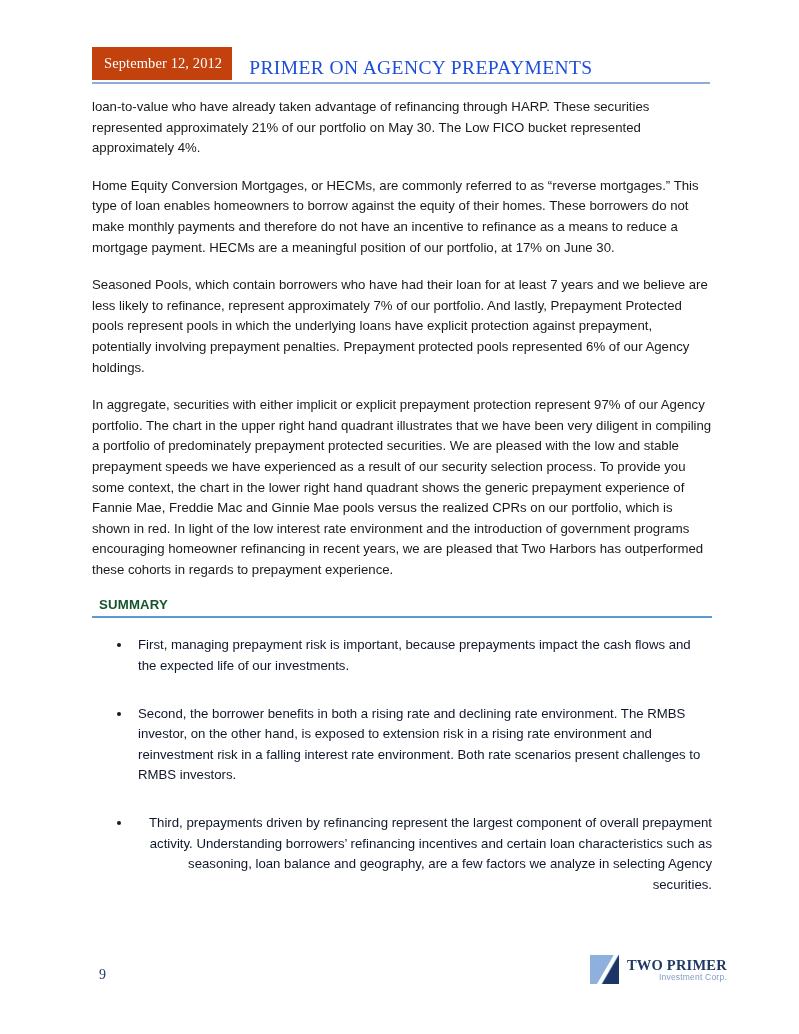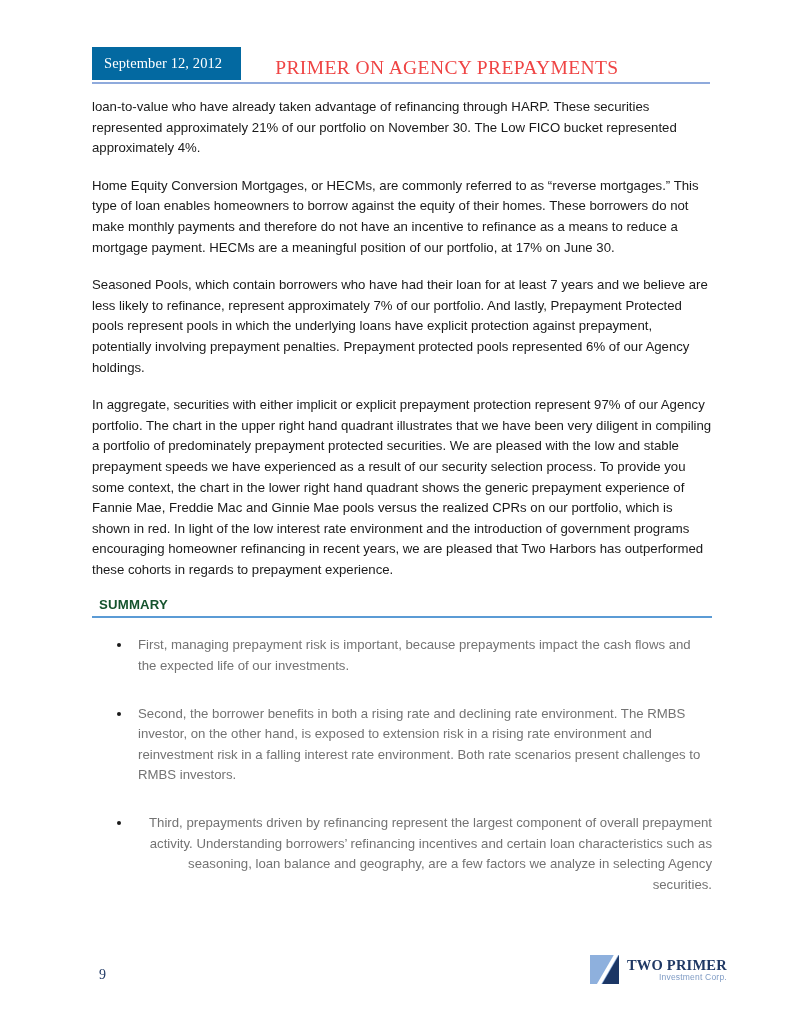--- a/index.html
+++ b/index.html
@@ -23,39 +23,39 @@
     top: 47px;
     width: 618px;
     height: 40px;
   }
   .header-row {
     display: flex;
     align-items: flex-end;
     height: 33px;
   }
   .date-badge {
-    background: #0369a1;
+    background: #c2410c;
     color: #ffffff;
     font-family: "Liberation Serif", serif;
     font-size: 14.5px;
     line-height: 1;
-    padding: 9px 19px 9px 12px;
+    padding: 9px 10px 9px 12px;
     white-space: nowrap;
     letter-spacing: 0.1px;
     box-sizing: border-box;
     height: 33px;
     display: flex;
     align-items: center;
   }
   .doc-title {
     font-family: "Liberation Serif", serif;
     font-size: 19.5px;
-    color: #ef4444;
+    color: #1d4ed8;
     letter-spacing: 0.4px;
-    padding-left: 34px;
+    padding-left: 17px;
     padding-bottom: 1px;
     white-space: nowrap;
   }
   .header-rule {
     position: absolute;
     left: 0;
     top: 35px;
     width: 618px;
     height: 2px;
     background: #8faadc;
@@ -101,21 +101,21 @@
     list-style: none;
     margin: 16px 0 0 0;
     padding: 0;
   }
   ul.bullets > li {
     position: relative;
     margin: 0 0 27px 0;
     padding-left: 46px;
     font-size: 13.2px;
     line-height: 20.6px;
-    color: #737373;
+    color: #0f172a;
     width: 574px;
   }
   ul.bullets > li:last-child { margin-bottom: 0; text-align: right; }
   .bullet-dot {
     position: absolute;
     left: 25px;
     top: 8px;
     width: 4px;
     height: 4px;
     border-radius: 50%;
@@ -191,21 +191,21 @@
   <div class="header">
     <div class="header-row">
       <div class="date-badge">September 12, 2012</div>
       <div class="doc-title">PRIMER ON AGENCY PREPAYMENTS</div>
     </div>
     <div class="header-rule"></div>
   </div>
 
   <div class="body-area">
 
-    <p class="para">loan-to-value who have already taken advantage of refinancing through HARP.  These securities represented approximately 21% of our portfolio on November 30.  The Low FICO bucket represented approximately 4%.</p>
+    <p class="para">loan-to-value who have already taken advantage of refinancing through HARP.  These securities represented approximately 21% of our portfolio on May 30.  The Low FICO bucket represented approximately 4%.</p>
     <p class="para">Home Equity Conversion Mortgages, or HECMs, are commonly referred to as “reverse mortgages.”  This type of loan enables homeowners to borrow against the equity of their homes.  These borrowers do not make monthly payments and therefore do not have an incentive to refinance as a means to reduce a mortgage payment.  HECMs are a meaningful position of our portfolio, at 17% on June 30.</p>
     <p class="para">Seasoned Pools, which contain borrowers who have had their loan for at least 7 years and we believe are less likely to refinance, represent approximately 7% of our portfolio.  And lastly, Prepayment Protected pools represent pools in which the underlying loans have explicit protection against prepayment, potentially involving prepayment penalties.  Prepayment protected pools represented 6% of our Agency holdings.</p>
     <p class="para">In aggregate, securities with either implicit or explicit prepayment protection represent 97% of our Agency portfolio.  The chart in the upper right hand quadrant illustrates that we have been very diligent in compiling a portfolio of predominately prepayment protected securities.  We are pleased with the low and stable prepayment speeds we have experienced as a result of our security selection process.  To provide you some context, the chart in the lower right hand quadrant shows the generic prepayment experience of Fannie Mae, Freddie Mac and Ginnie Mae pools versus the realized CPRs on our portfolio, which is shown in red.  In light of the low interest rate environment and the introduction of government programs encouraging homeowner refinancing in recent years, we are pleased that Two Harbors has outperformed these cohorts in regards to prepayment experience.</p>
 
     <div class="summary-block">
       <div class="summary-heading">SUMMARY</div>
       <div class="summary-rule"></div>
     </div>
 
 

